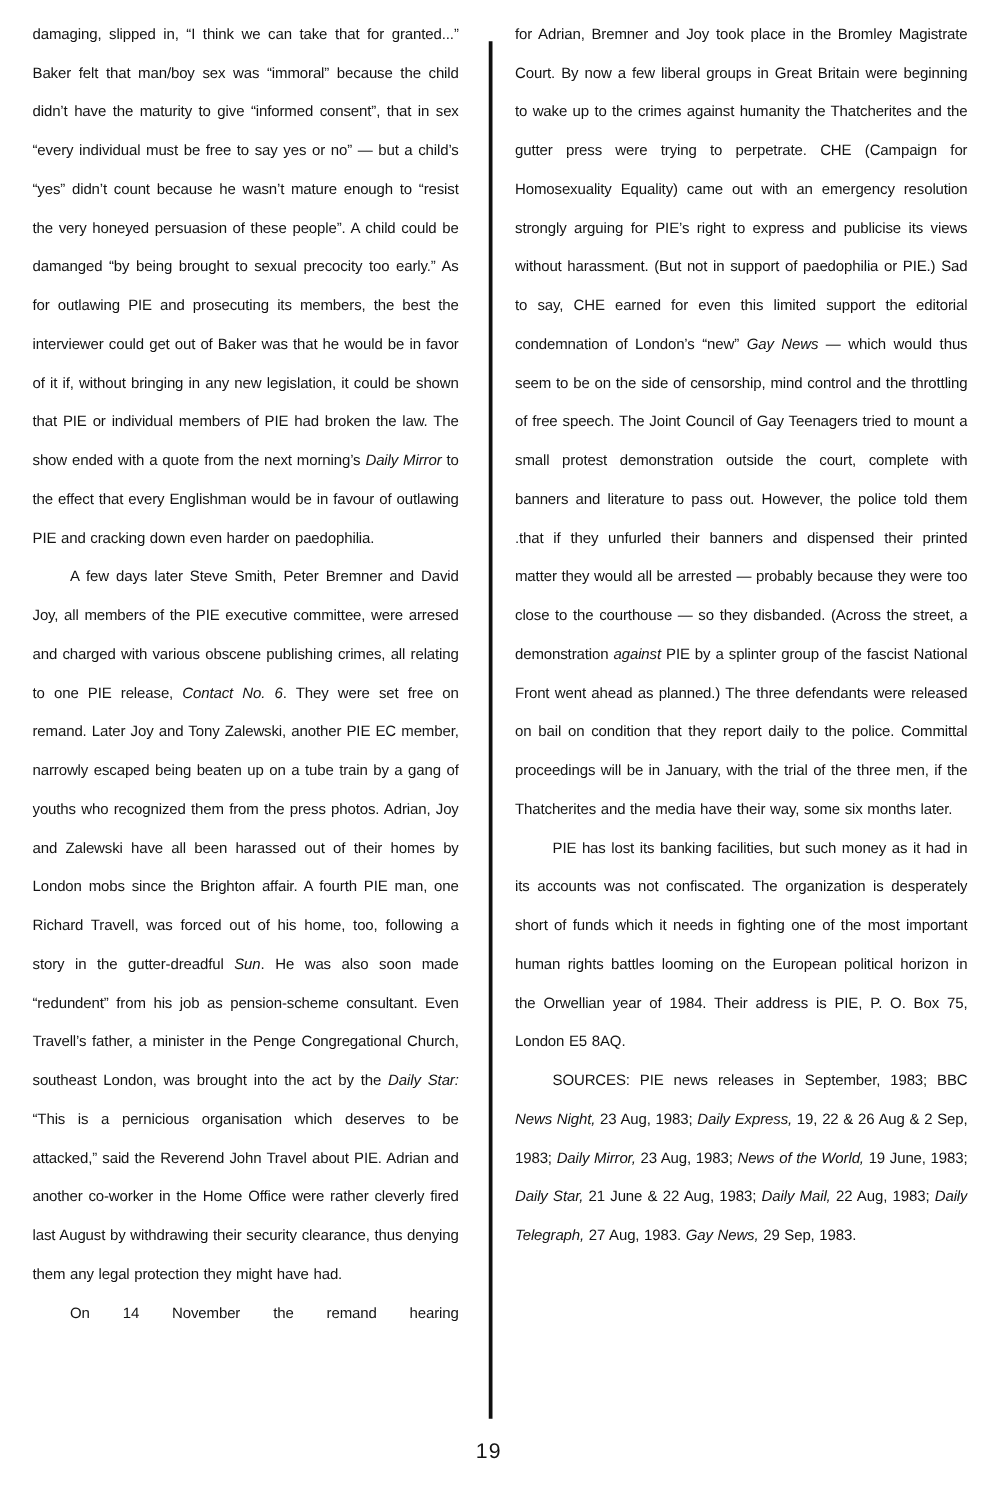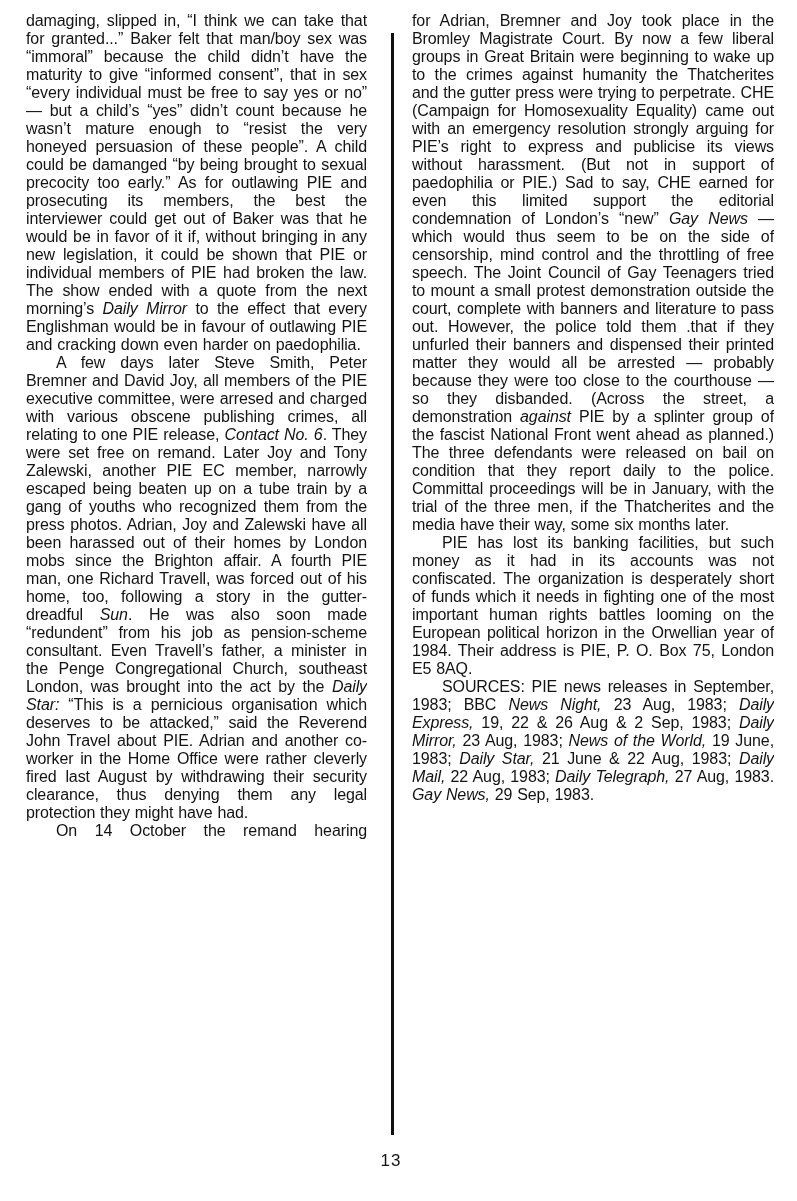--- a/index.html
+++ b/index.html
@@ -20,22 +20,22 @@
     position: absolute;
     top: 12px;
     height: 1150px;
     overflow: hidden;
     text-align: justify;
   }
   .col-left  { left: 26px;  width: 341px; }
   .col-right { left: 412px; width: 362px; }
   .para {
     margin: 0;
-    font-size: 16px;
-    line-height: 18px;
+    font-size: 12px;
+    line-height: 31px;
     letter-spacing: -0.1px;
     word-spacing: 0.5px;
   }
   .para.indent { text-indent: 30px; }
   .para.fill   { text-align-last: justify; }
   .para em { }
   .divider {
     position: absolute;
     left: 391px;
     top: 33px;
@@ -54,25 +54,25 @@
     color: #131313;
   }
 </style>
 </head>
 <body>
 
 <div class="page">
   <div class="col col-left">
       <p class="para"><span>damaging, slipped in, “I think we can take that for granted...” Baker felt that man/boy sex was “immoral” because the child didn’t have the maturity to give “informed consent”, that in sex “every individual must be free to say yes or no” — but a child’s “yes” didn’t count because he wasn’t mature enough to “resist the very honeyed persuasion of these people”. A child could be damanged “by being brought to sexual precocity too early.” As for outlawing PIE and prosecuting its members, the best the interviewer could get out of Baker was that he would be in favor of it if, without bringing in any new legislation, it could be shown that PIE or individual members of PIE had broken the law. The show ended with a quote from the next morning’s </span><em>Daily Mirror</em><span> to the effect that every Englishman would be in favour of outlawing PIE and cracking down even harder on paedophilia.</span></p>
       <p class="para indent"><span>A few days later Steve Smith, Peter Bremner and David Joy, all members of the PIE executive committee, were arresed and charged with various obscene publishing crimes, all relating to one PIE release, </span><em>Contact No. 6</em><span>. They were set free on remand. Later Joy and Tony Zalewski, another PIE EC member, narrowly escaped being beaten up on a tube train by a gang of youths who recognized them from the press photos. Adrian, Joy and Zalewski have all been harassed out of their homes by London mobs since the Brighton affair. A fourth PIE man, one Richard Travell, was forced out of his home, too, following a story in the gutter-dreadful </span><em>Sun</em><span>. He was also soon made “redundent” from his job as pension-scheme consultant. Even Travell’s father, a minister in the Penge Congregational Church, southeast London, was brought into the act by the </span><em>Daily Star:</em><span> “This is a pernicious organisation which deserves to be attacked,” said the Reverend John Travel about PIE. Adrian and another co-worker in the Home Office were rather cleverly fired last August by withdrawing their security clearance, thus denying them any legal protection they might have had.</span></p>
-      <p class="para indent fill"><span>On 14 October the remand hearing</span></p>
+      <p class="para indent fill"><span>On 14 November the remand hearing</span></p>
     </div>
 
   <div class="divider"></div>
 
   <div class="col col-right">
       <p class="para"><span>for Adrian, Bremner and Joy took place in the Bromley Magistrate Court. By now a few liberal groups in Great Britain were beginning to wake up to the crimes against humanity the Thatcherites and the gutter press were trying to perpetrate. CHE (Campaign for Homosexuality Equality) came out with an emergency resolution strongly arguing for PIE’s right to express and publicise its views without harassment. (But not in support of paedophilia or PIE.) Sad to say, CHE earned for even this limited support the editorial condemnation of London’s “new” </span><em>Gay News</em><span> — which would thus seem to be on the side of censorship, mind control and the throttling of free speech. The Joint Council of Gay Teenagers tried to mount a small protest demonstration outside the court, complete with banners and literature to pass out. However, the police told them .that if they unfurled their banners and dispensed their printed matter they would all be arrested — probably because they were too close to the courthouse — so they disbanded. (Across the street, a demonstration </span><em>against</em><span> PIE by a splinter group of the fascist National Front went ahead as planned.) The three defendants were released on bail on condition that they report daily to the police. Committal proceedings will be in January, with the trial of the three men, if the Thatcherites and the media have their way, some six months later.</span></p>
       <p class="para indent"><span>PIE has lost its banking facilities, but such money as it had in its accounts was not confiscated. The organization is desperately short of funds which it needs in fighting one of the most important human rights battles looming on the European political horizon in the Orwellian year of 1984. Their address is PIE, P. O. Box 75, London E5 8AQ.</span></p>
       <p class="para indent"><span>SOURCES: PIE news releases in September, 1983; BBC </span><em>News Night,</em><span> 23 Aug, 1983; </span><em>Daily Express,</em><span> 19, 22 &amp; 26 Aug &amp; 2 Sep, 1983; </span><em>Daily Mirror,</em><span> 23 Aug, 1983; </span><em>News of the World,</em><span> 19 June, 1983; </span><em>Daily Star,</em><span> 21 June &amp; 22 Aug, 1983; </span><em>Daily Mail,</em><span> 22 Aug, 1983; </span><em>Daily Telegraph,</em><span> 27 Aug, 1983. </span><em>Gay News,</em><span> 29 Sep, 1983.</span></p>
     </div>
 
-  <div class="footer">13</div>
+  <div class="footer">19</div>
 </div>
 
 </body></html>

